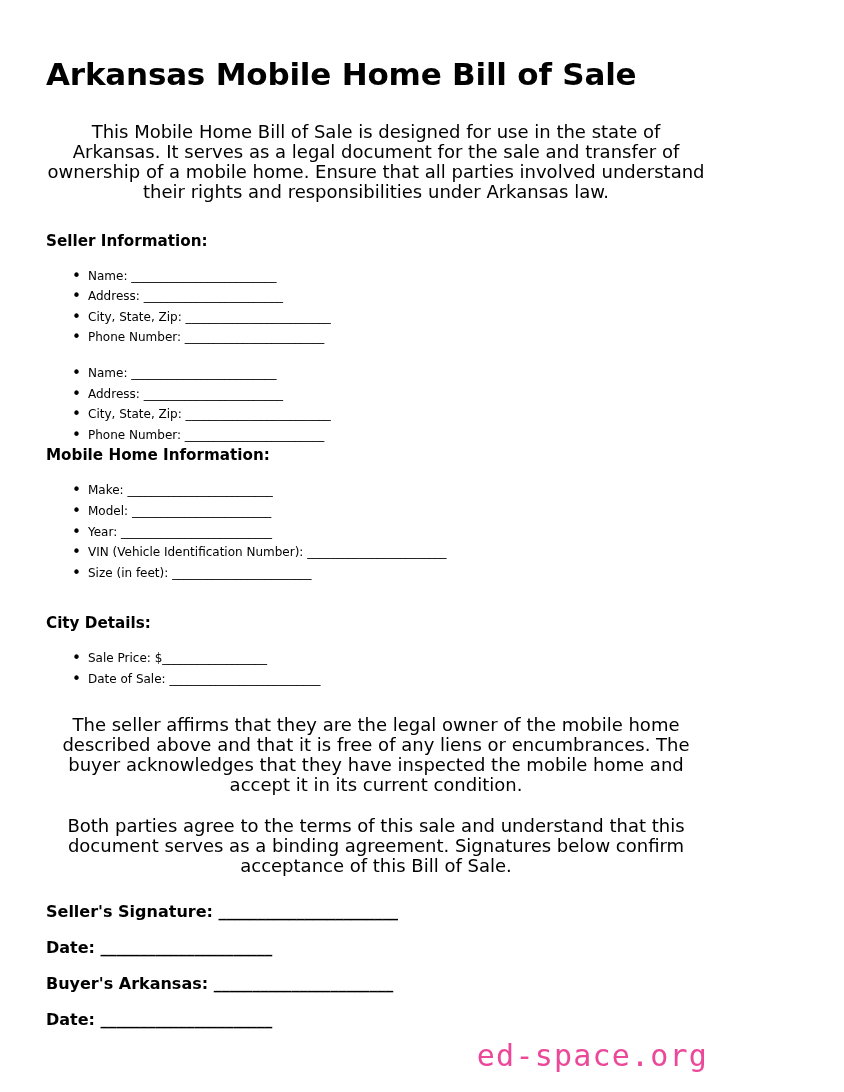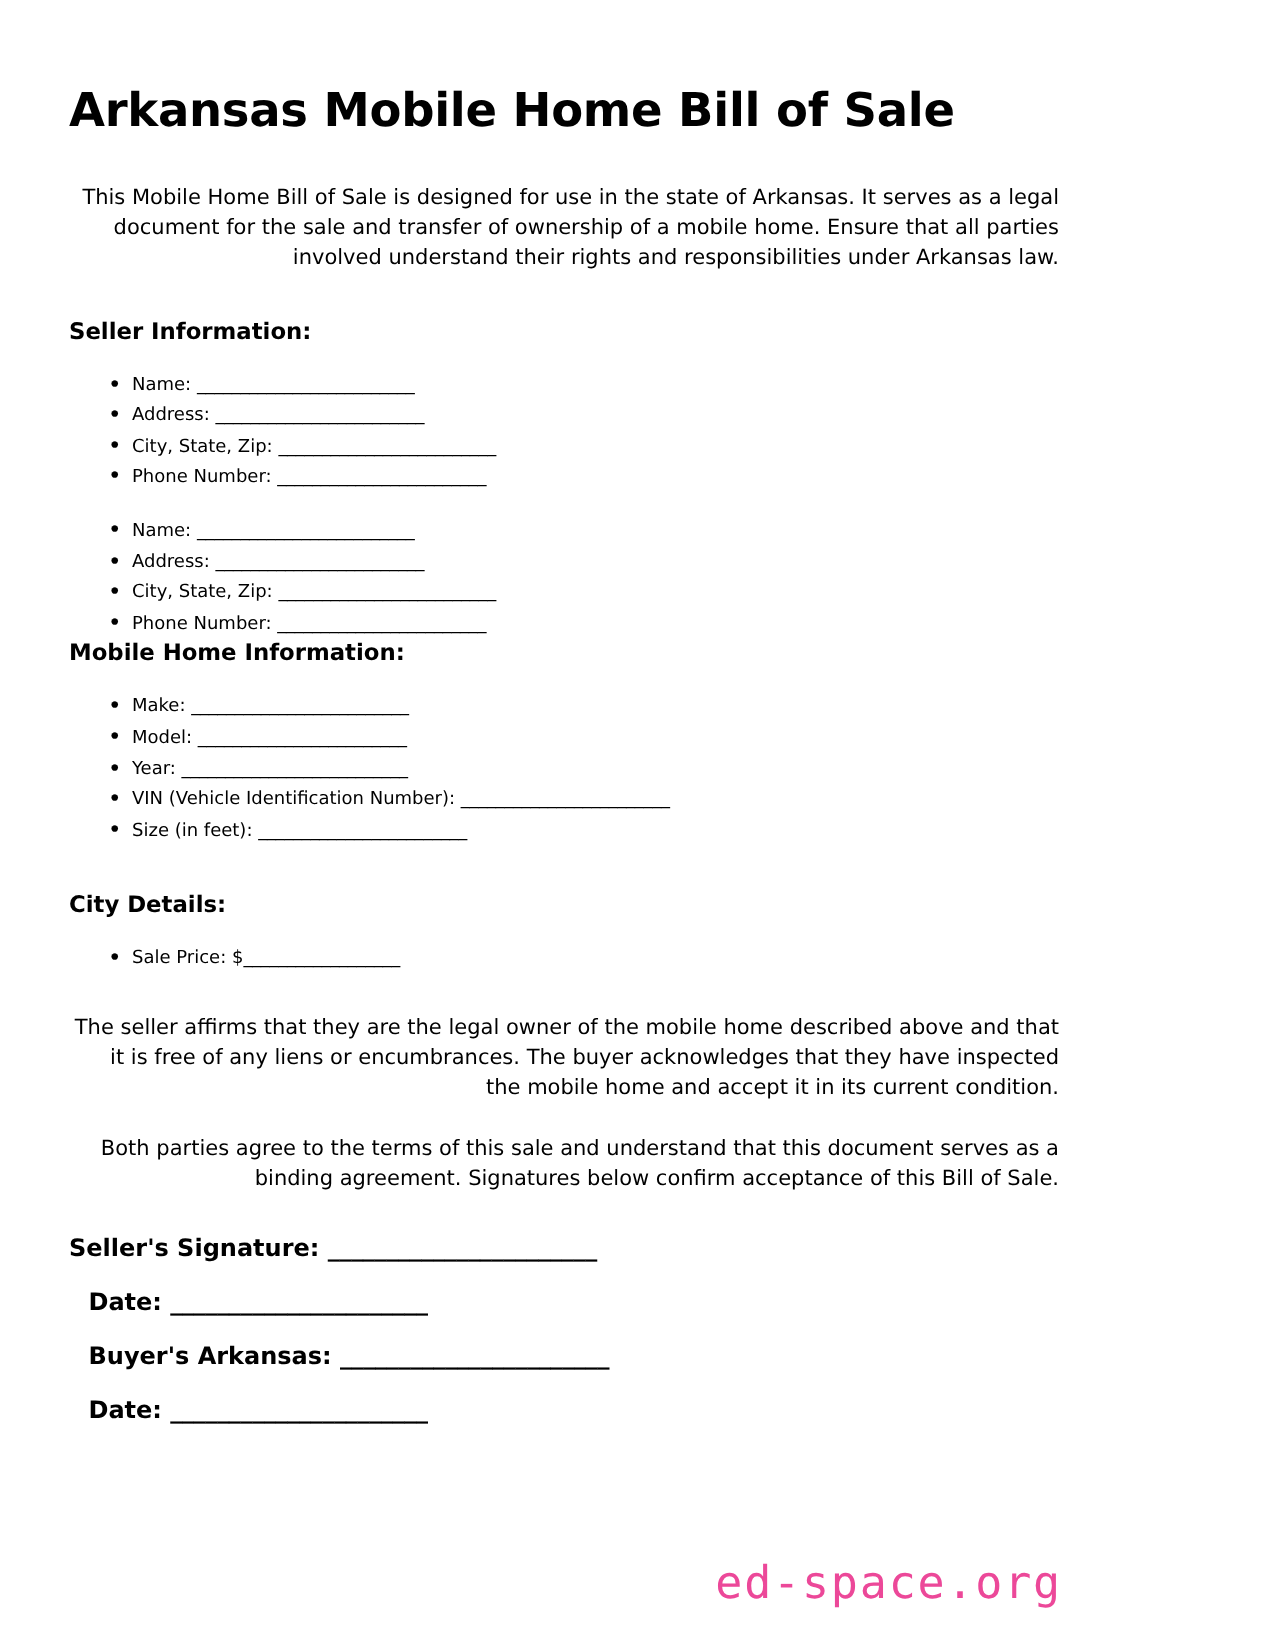--- a/index.html
+++ b/index.html
@@ -32,26 +32,26 @@
     font-size: 31px;
     font-weight: bold;
     line-height: 1.18;
     letter-spacing: -0.2px;
     margin: 10px 0 0 0;
     padding: 0;
   }
 
   
   .para {
-    font-size: 14px;
+    font-size: 18px;
     line-height: 20px;
     margin: 0;
     padding: 0;
     max-width: 752px;
-    text-align: right;
+    text-align: center;
   }
   .para-intro { margin-top: 29px; }
   .para-affirm { margin-top: 26px; }
   .para-binding { margin-top: 21px; }
 
   
   .section-heading {
     font-size: 15.2px;
     font-weight: bold;
     line-height: 20px;
@@ -92,21 +92,21 @@
   
   .sig-block { margin-top: 26px; }
   .sig-line {
     font-size: 16px;
     font-weight: bold;
     line-height: 20px;
     margin: 0;
     white-space: nowrap;
   }
   .sig-gap-1 { margin-top: 0; }
-  .sig-gap   { margin-top: 16px; margin-left: 13px; }
+  .sig-gap   { margin-top: 16px; }
   .sig-blank {
     font-weight: bold;
     letter-spacing: -0.2px;
   }
 
   
   .watermark {
     position: absolute;
     right: 44px;
     bottom: 21px;
@@ -147,20 +147,21 @@
     <li><span>Make:</span> <span class="blank">_________________________</span></li>
     <li><span>Model:</span> <span class="blank">________________________</span></li>
     <li><span>Year:</span> <span class="blank">__________________________</span></li>
     <li><span>VIN (Vehicle Identification Number):</span> <span class="blank">________________________</span></li>
     <li><span>Size (in feet):</span> <span class="blank">________________________</span></li>
   </ul>
 
   <h2 class="section-heading sh-sale">City Details:</h2>
   <ul class="field-list">
     <li><span>Sale Price: $</span><span class="blank">__________________</span></li>
+    <li><span>Date of Sale:</span> <span class="blank">__________________________</span></li>
   </ul>
 
   <p class="para para-affirm">The seller affirms that they are the legal owner of the mobile home described above and that it is free of any liens or encumbrances. The buyer acknowledges that they have inspected the mobile home and accept it in its current condition.</p>
   <p class="para para-binding">Both parties agree to the terms of this sale and understand that this document serves as a binding agreement. Signatures below confirm acceptance of this Bill of Sale.</p>
 
   <div class="sig-block">
     <p class="sig-line sig-gap-1"><span>Seller's Signature:</span> <span class="sig-blank">_______________________</span></p>
     <p class="sig-line sig-gap"><span>Date:</span> <span class="sig-blank">______________________</span></p>
     <p class="sig-line sig-gap"><span>Buyer's Arkansas:</span> <span class="sig-blank">_______________________</span></p>
     <p class="sig-line sig-gap"><span>Date:</span> <span class="sig-blank">______________________</span></p>

